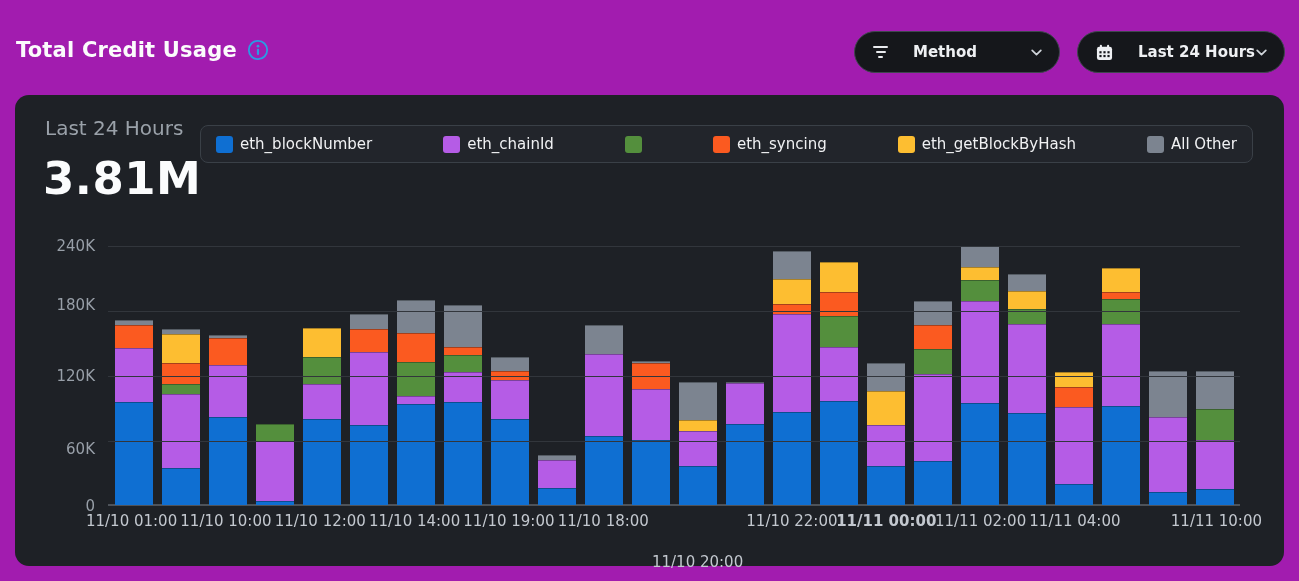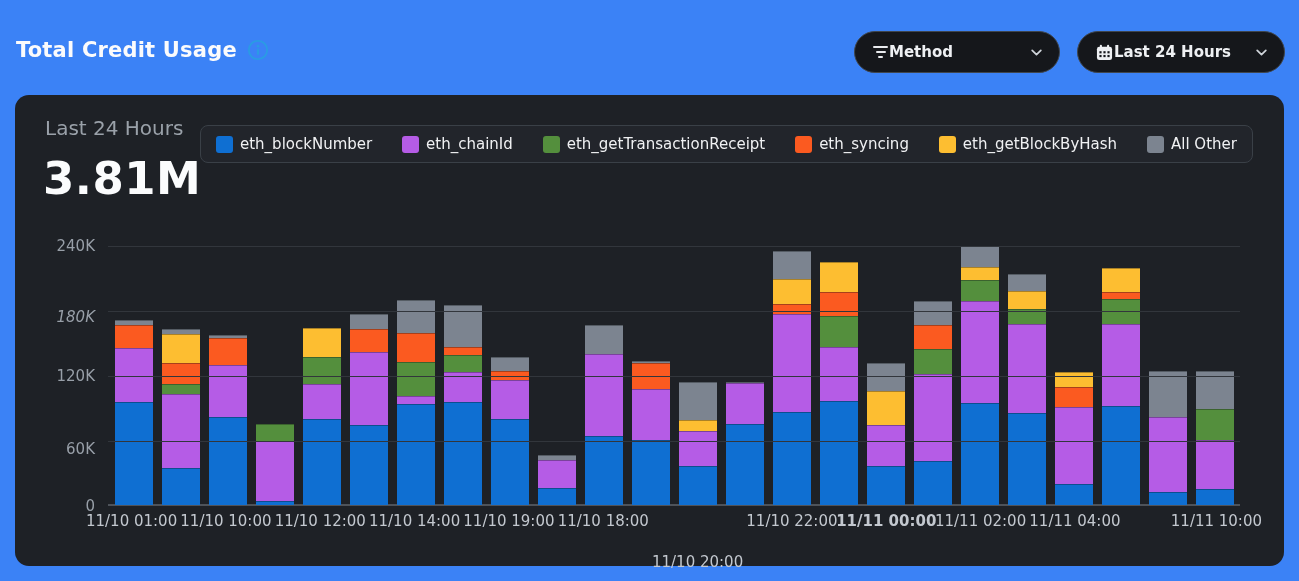--- a/index.html
+++ b/index.html
@@ -1,28 +1,28 @@
 <!DOCTYPE html>
 <html><head>
 <meta charset="utf-8">
 <style>
   html,body{margin:0;padding:0;background:#0d0f12;}
-  .page{position:relative;width:1299px;height:581px;background:#3b82f6;
+  .page{position:relative;width:1299px;height:581px;background:#a21caf;
         font-family:"DejaVu Sans","Liberation Sans",sans-serif;color:#f4f5f7;overflow:hidden;}
 
   
   .topbar{position:absolute;top:0;left:0;right:0;height:95px;}
   .title-row{position:absolute;left:16px;top:38px;display:flex;align-items:center;gap:10px;}
   .page-title{font-size:21px;font-weight:700;letter-spacing:.2px;color:#fbfbfc;}
   .info-icon{display:inline-flex;width:22px;height:22px;}
   .filters{position:absolute;right:14px;top:31px;display:flex;gap:17px;}
   .pill{display:flex;align-items:center;justify-content:space-between;height:42px;
         padding:0 16px 0 18px;border:1px solid #3f464e;border-radius:22px;background:#15171b;
         color:#eef0f3;font-size:15px;font-weight:600;cursor:pointer;box-sizing:border-box;}
-  .pill .left{display:flex;align-items:center;gap:1px;}
+  .pill .left{display:flex;align-items:center;gap:25px;}
   .pill-method{width:206px;}
   .pill-range{width:208px;}
   .filter-icon{display:flex;flex-direction:column;gap:3px;width:15px;align-items:center;}
   .filter-icon span{display:block;height:1.8px;background:#e8eaee;border-radius:1px;}
   .filter-icon .l1{width:15px;}.filter-icon .l2{width:10px;}.filter-icon .l3{width:5px;}
 
   
   .card{position:absolute;left:15px;top:95px;width:1269px;height:471px;background:#1e2126;
         border-radius:14px;}
   .period-label{position:absolute;left:30px;top:21px;font-size:20px;color:#9aa1a9;}
@@ -115,41 +115,40 @@
         <div class="legend-item">
           <div class="swatch" style="background: rgb(15, 111, 210);"></div>
           <div class="legend-label">eth_blockNumber</div>
         </div>
         <div class="legend-item">
           <div class="swatch" style="background: rgb(181, 92, 230);"></div>
           <div class="legend-label">eth_chainId</div>
         </div>
         <div class="legend-item">
           <div class="swatch" style="background: rgb(84, 143, 61);"></div>
-          <div class="legend-label">eth_getTransactionReceipt</div>
         </div>
         <div class="legend-item">
           <div class="swatch" style="background: rgb(251, 90, 32);"></div>
           <div class="legend-label">eth_syncing</div>
         </div>
         <div class="legend-item">
           <div class="swatch" style="background: rgb(253, 190, 49);"></div>
           <div class="legend-label">eth_getBlockByHash</div>
         </div>
         <div class="legend-item">
           <div class="swatch" style="background: rgb(124, 132, 144);"></div>
           <div class="legend-label">All Other</div>
         </div>
       </div>
     <div class="chart">
       <div class="ylabels" id="ylabels">
           <div class="ylabel" style="bottom: -9px;">0</div>
           <div class="ylabel" style="bottom: 48px;">60K</div>
           <div class="ylabel" style="bottom: 121px;">120K</div>
-          <div class="ylabel" style="bottom: 180px; font-style: italic;">180K</div>
+          <div class="ylabel" style="bottom: 192px;">180K</div>
           <div class="ylabel" style="bottom: 251px;">240K</div>
         </div>
       <div class="plot" id="plot">
         <div class="axisline"></div>
         <div class="bars" id="bars">
             <div class="bar-slot">
               <div class="bar">
                 <div class="seg" style="height: 103px; background: rgb(15, 111, 210);"></div>
                 <div class="seg" style="height: 54px; background: rgb(181, 92, 230);"></div>
                 <div class="seg" style="height: 23px; background: rgb(251, 90, 32);"></div>

